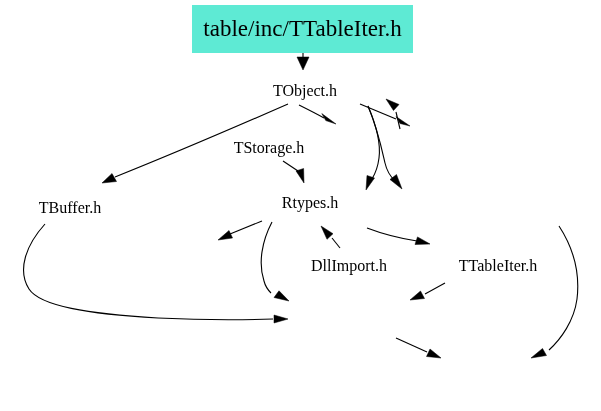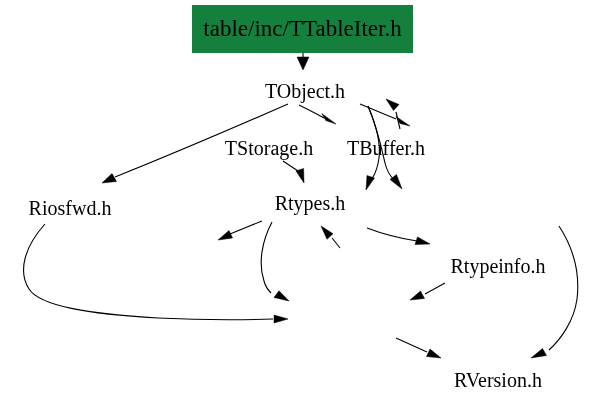--- a/index.html
+++ b/index.html
@@ -11,28 +11,28 @@
     color:#000000;
     overflow:hidden;
   }
   #edges{position:absolute;left:0;top:0;width:601px;height:411px;}
   #edges path{fill:none;stroke:#000000;stroke-width:1.1px;}
   #edges polygon{fill:#000000;stroke:#000000;stroke-width:0.5px;}
   .node{
     position:absolute;
     transform:translate(-50%,-50%);
     white-space:nowrap;
-    font-size:20px;
+    font-size:16px;
     line-height:26px;
     color:#000000;
   }
   .root-box{
     position:absolute;
     left:192px;top:5px;width:221px;height:48px;
-    background:#15803d;
+    background:#5eead4;
     display:flex;align-items:center;justify-content:center;
     font-size:23px;
     white-space:nowrap;
     font-family:Liberation Serif, serif;
   }
 </style>
 </head>
 <body>
 
 <div id="stage">
@@ -87,19 +87,18 @@
     <path d="M559,226 C574,249 580,274 577,299 C574,321 561,339 549,350"></path>
     <polygon points="531,358 542.5,348.5 546.5,355.5"></polygon>
   </svg>
 
   <div class="root-box">
     <span>table/inc/TTableIter.h</span>
   </div>
 
   <div class="node" style="left:305px;top:91px">TObject.h</div>
   <div class="node" style="left:269px;top:148px">TStorage.h</div>
-  <div class="node" style="left:386px;top:148px">TBuffer.h</div>
-  <div class="node" style="left:70px;top:208px">Riosfwd.h</div>
+  <div class="node" style="left:70px;top:208px">TBuffer.h</div>
   <div class="node" style="left:310px;top:203px">Rtypes.h</div>
-  <div class="node" style="left:498px;top:266px">Rtypeinfo.h</div>
-  <div class="node" style="left:498px;top:380px">RVersion.h</div>
+  <div class="node" style="left:349px;top:266px">DllImport.h</div>
+  <div class="node" style="left:498px;top:266px">TTableIter.h</div>
 
 </div>
 
 </body></html>

